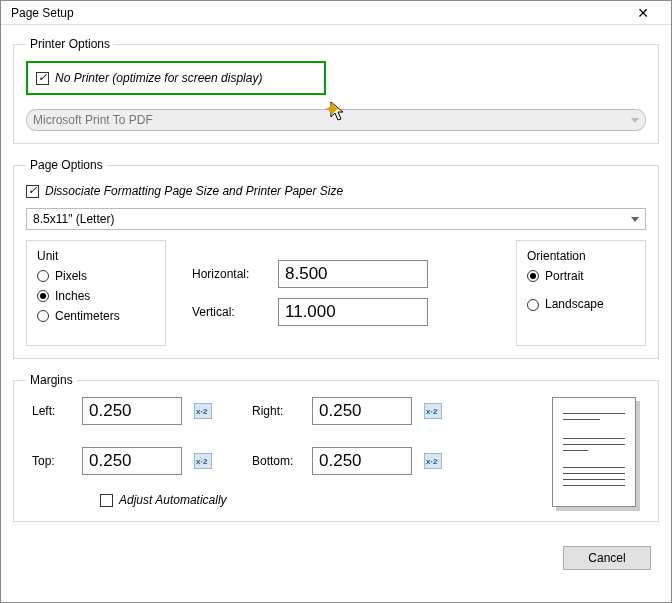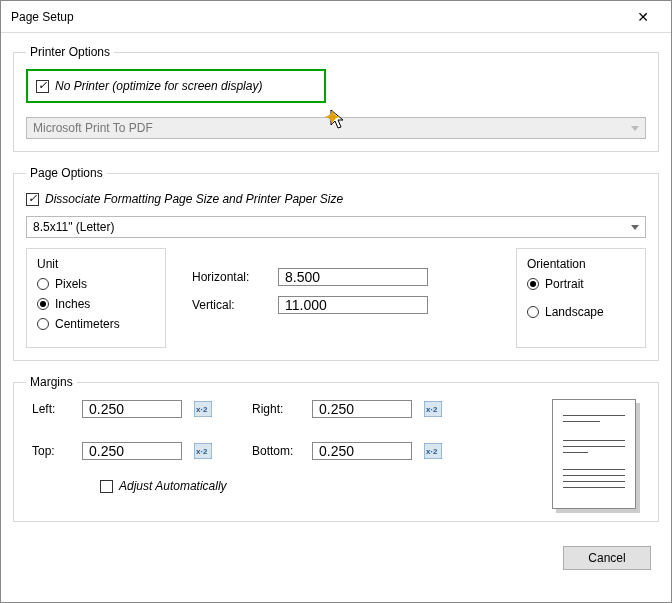--- a/index.html
+++ b/index.html
@@ -12,21 +12,21 @@
   }
   .window {
     width: 672px;
     height: 603px;
     border: 1px solid #888;
     box-shadow: 2px 2px 6px rgba(0,0,0,0.3);
     position: relative;
     background: #fff;
   }
   .titlebar {
-    height: 32px;
+    height: 24px;
     display: flex;
     align-items: center;
     padding: 0 8px 0 10px;
     border-bottom: 1px solid #ddd;
   }
   .titlebar .title { flex: 1; font-size: 12px; }
   .titlebar .close-btn {
     width: 40px; height: 30px;
     display:flex; align-items:center; justify-content:center;
     font-size: 14px;
@@ -119,22 +119,22 @@
   }
   .radio-circle {
     width:12px;height:12px;border:1px solid #333;border-radius:50%;
     display:flex;align-items:center;justify-content:center;
     background:#fff;
   }
   .radio-circle.sel::after{content:"";width:6px;height:6px;background:#000;border-radius:50%;}
   .hv-row { display:flex; align-items:center; margin:10px 0; gap:16px;}
   .hv-row label { width:70px; }
   .text-input {
-    border:1px solid #888; height:18px; padding:0 6px;
-    font-size:14px; background:#fff;
+    border:1px solid #888; height:28px; padding:0 6px;
+    font-size:17px; background:#fff;
   }
   .hv-row .text-input { width:150px; }
   .margins-grid {
     display:grid;
     grid-template-columns: 50px 110px 30px 30px 60px 110px 30px;
     row-gap: 22px;
     align-items:center;
     margin-left:6px;
   }
   .margins-grid .text-input { width:100px; }
@@ -197,21 +197,21 @@
 
       <div class="cursor-overlay">
         <span class="spark">✦</span>
         <span class="cursor-arrow">
           <svg width="18" height="22" viewBox="0 0 18 22">
             <path d="M2 1 L2 16 L6 12 L9 19 L12 18 L9 11 L14 11 Z" fill="#fff" stroke="#000" stroke-width="1"></path>
           </svg>
         </span>
       </div>
 
-      <div class="dropdown disabled" style="margin-top:6px;">
+      <div class="dropdown disabled" style="margin-top:6px;border-radius:10px;">
         <span class="dd-text">Microsoft Print To PDF</span>
         <span class="dd-caret"></span>
       </div>
     </fieldset>
 
     <fieldset class="group">
       <legend>Page Options</legend>
 
       <div class="checkbox-row">
         <span class="checkbox-box checked"></span>
@@ -250,21 +250,21 @@
             <input class="text-input" value="11.000" style="">
           </div>
         </div>
 
         <div class="sub-box orient-box">
           <div class="sub-title">Orientation</div>
           <div class="radio-row">
             <span class="radio-circle sel"></span>
             <span>Portrait</span>
           </div>
-          <div class="radio-row" style="margin-top:14px;">
+          <div class="radio-row" style="margin-top:14px;align-items:flex-end;">
             <span class="radio-circle"></span>
             <span>Landscape</span>
           </div>
         </div>
       </div>
     </fieldset>
 
     <fieldset class="group">
       <legend>Margins</legend>
 

